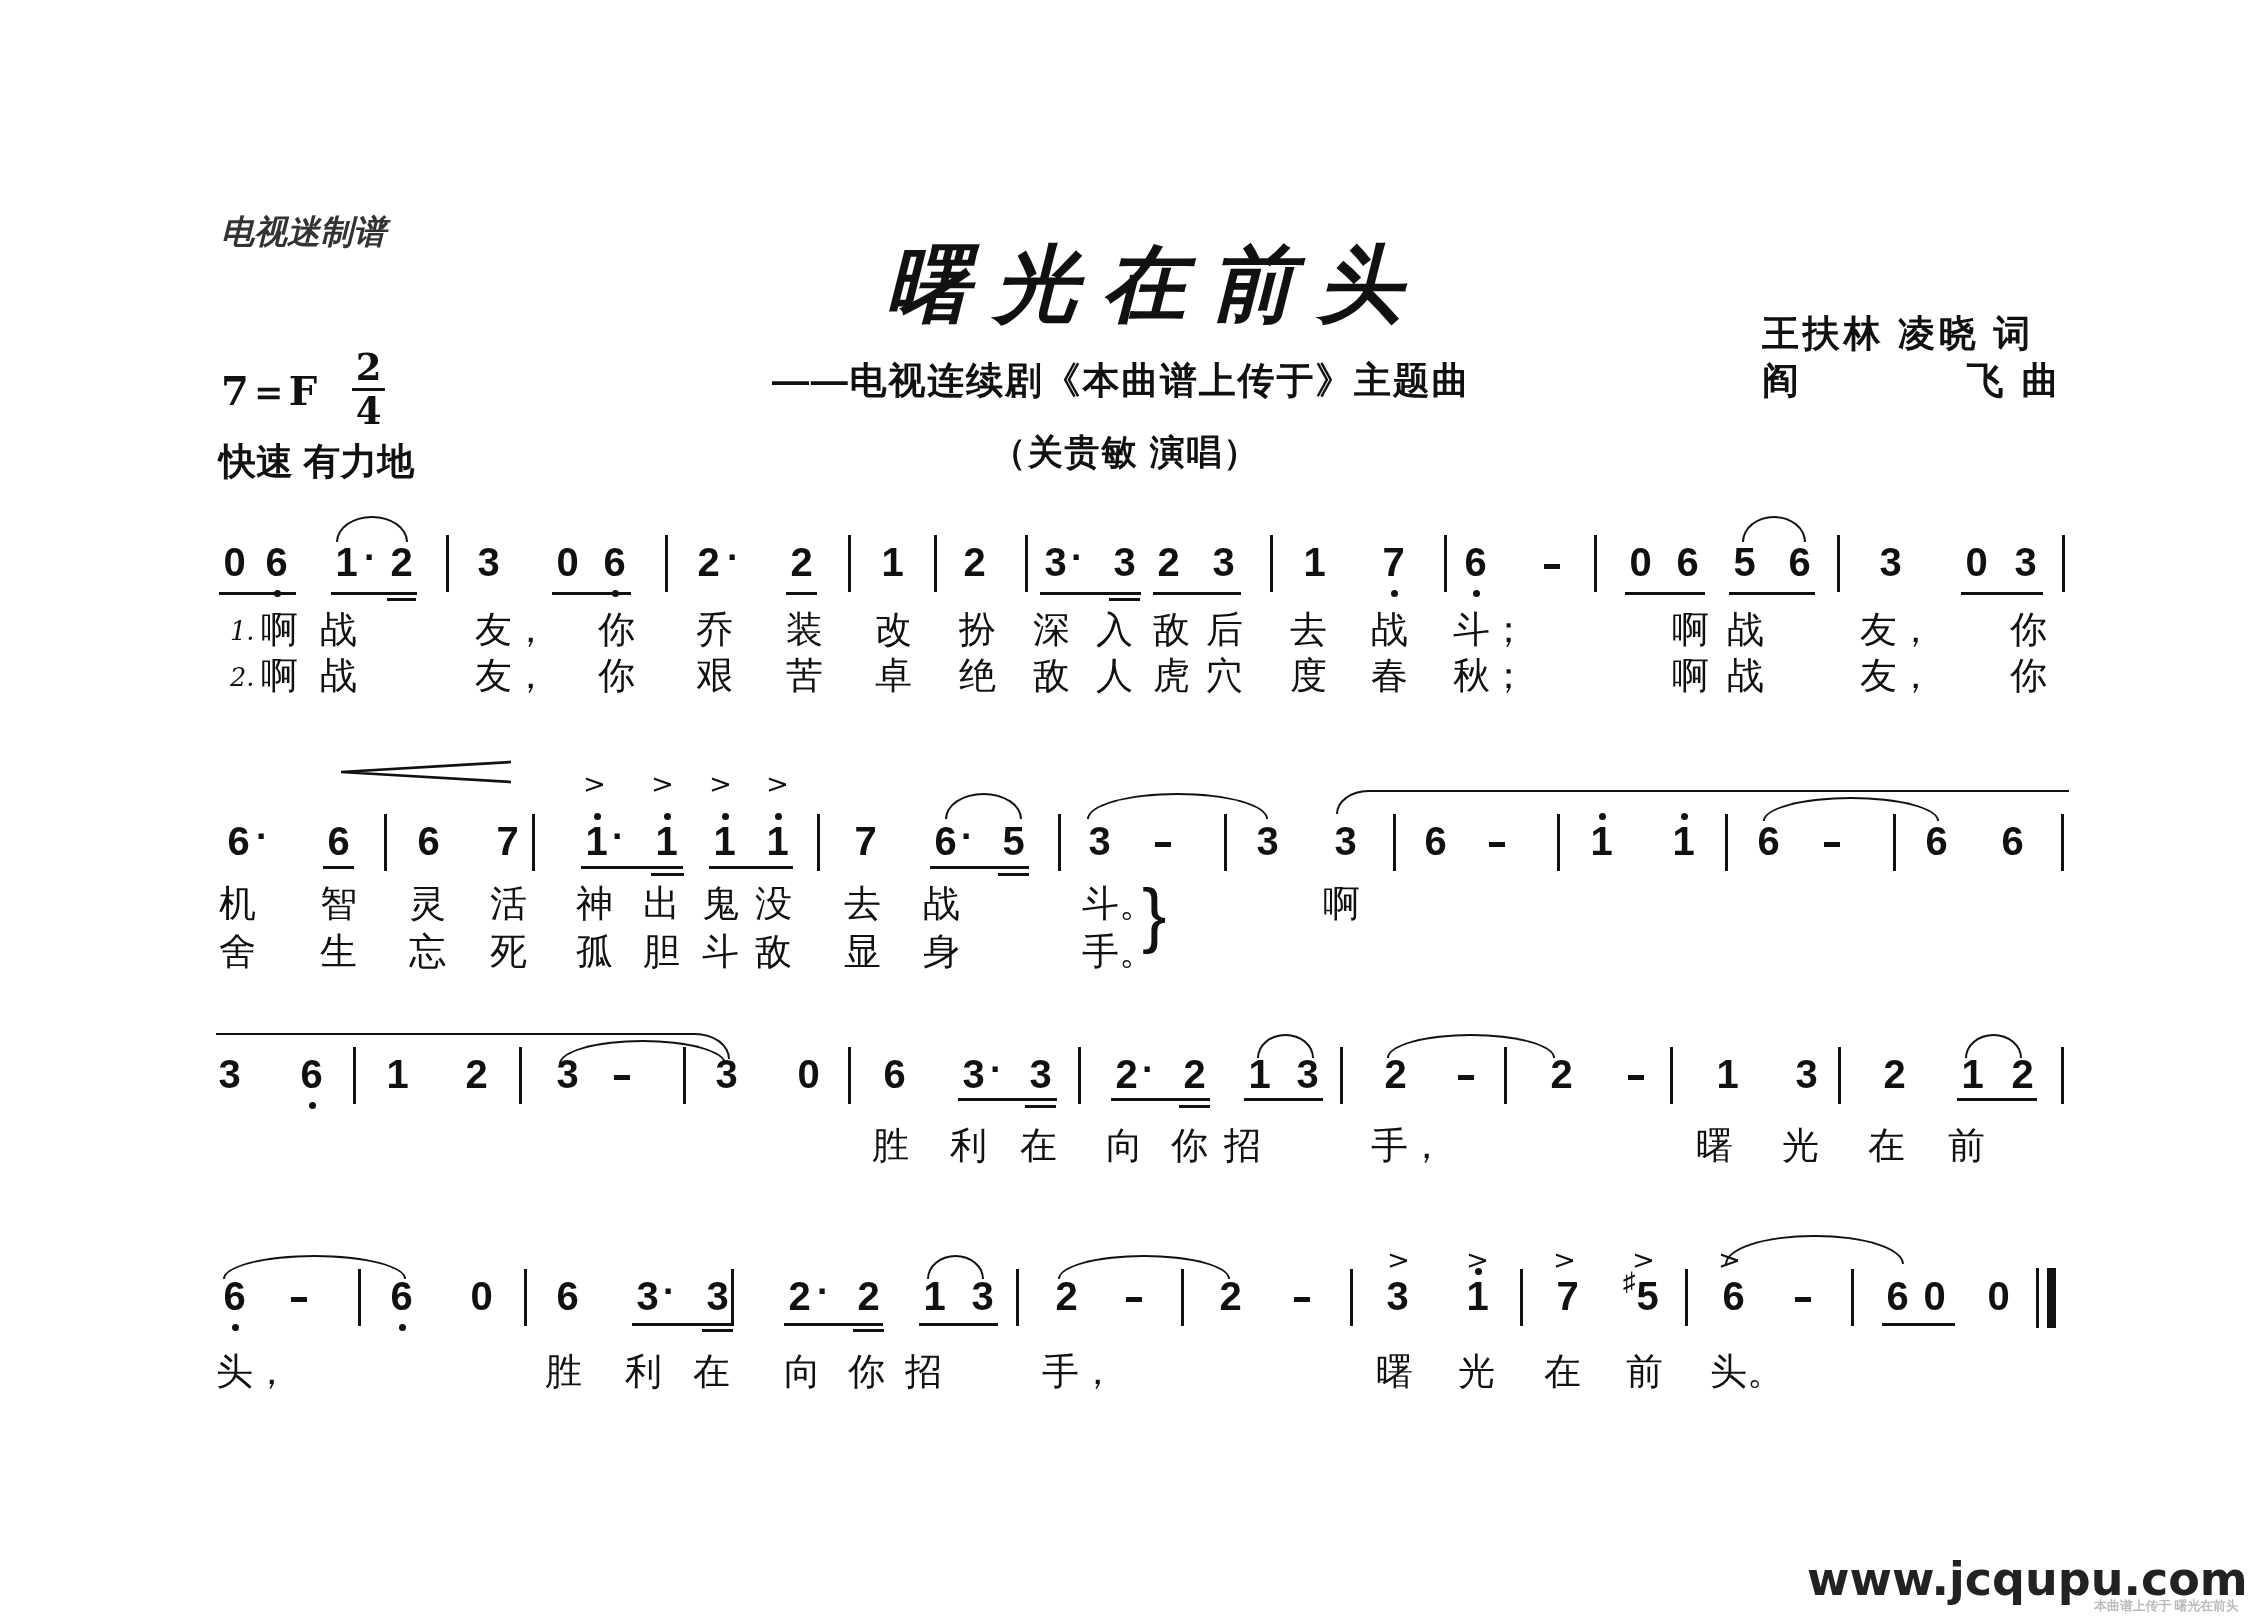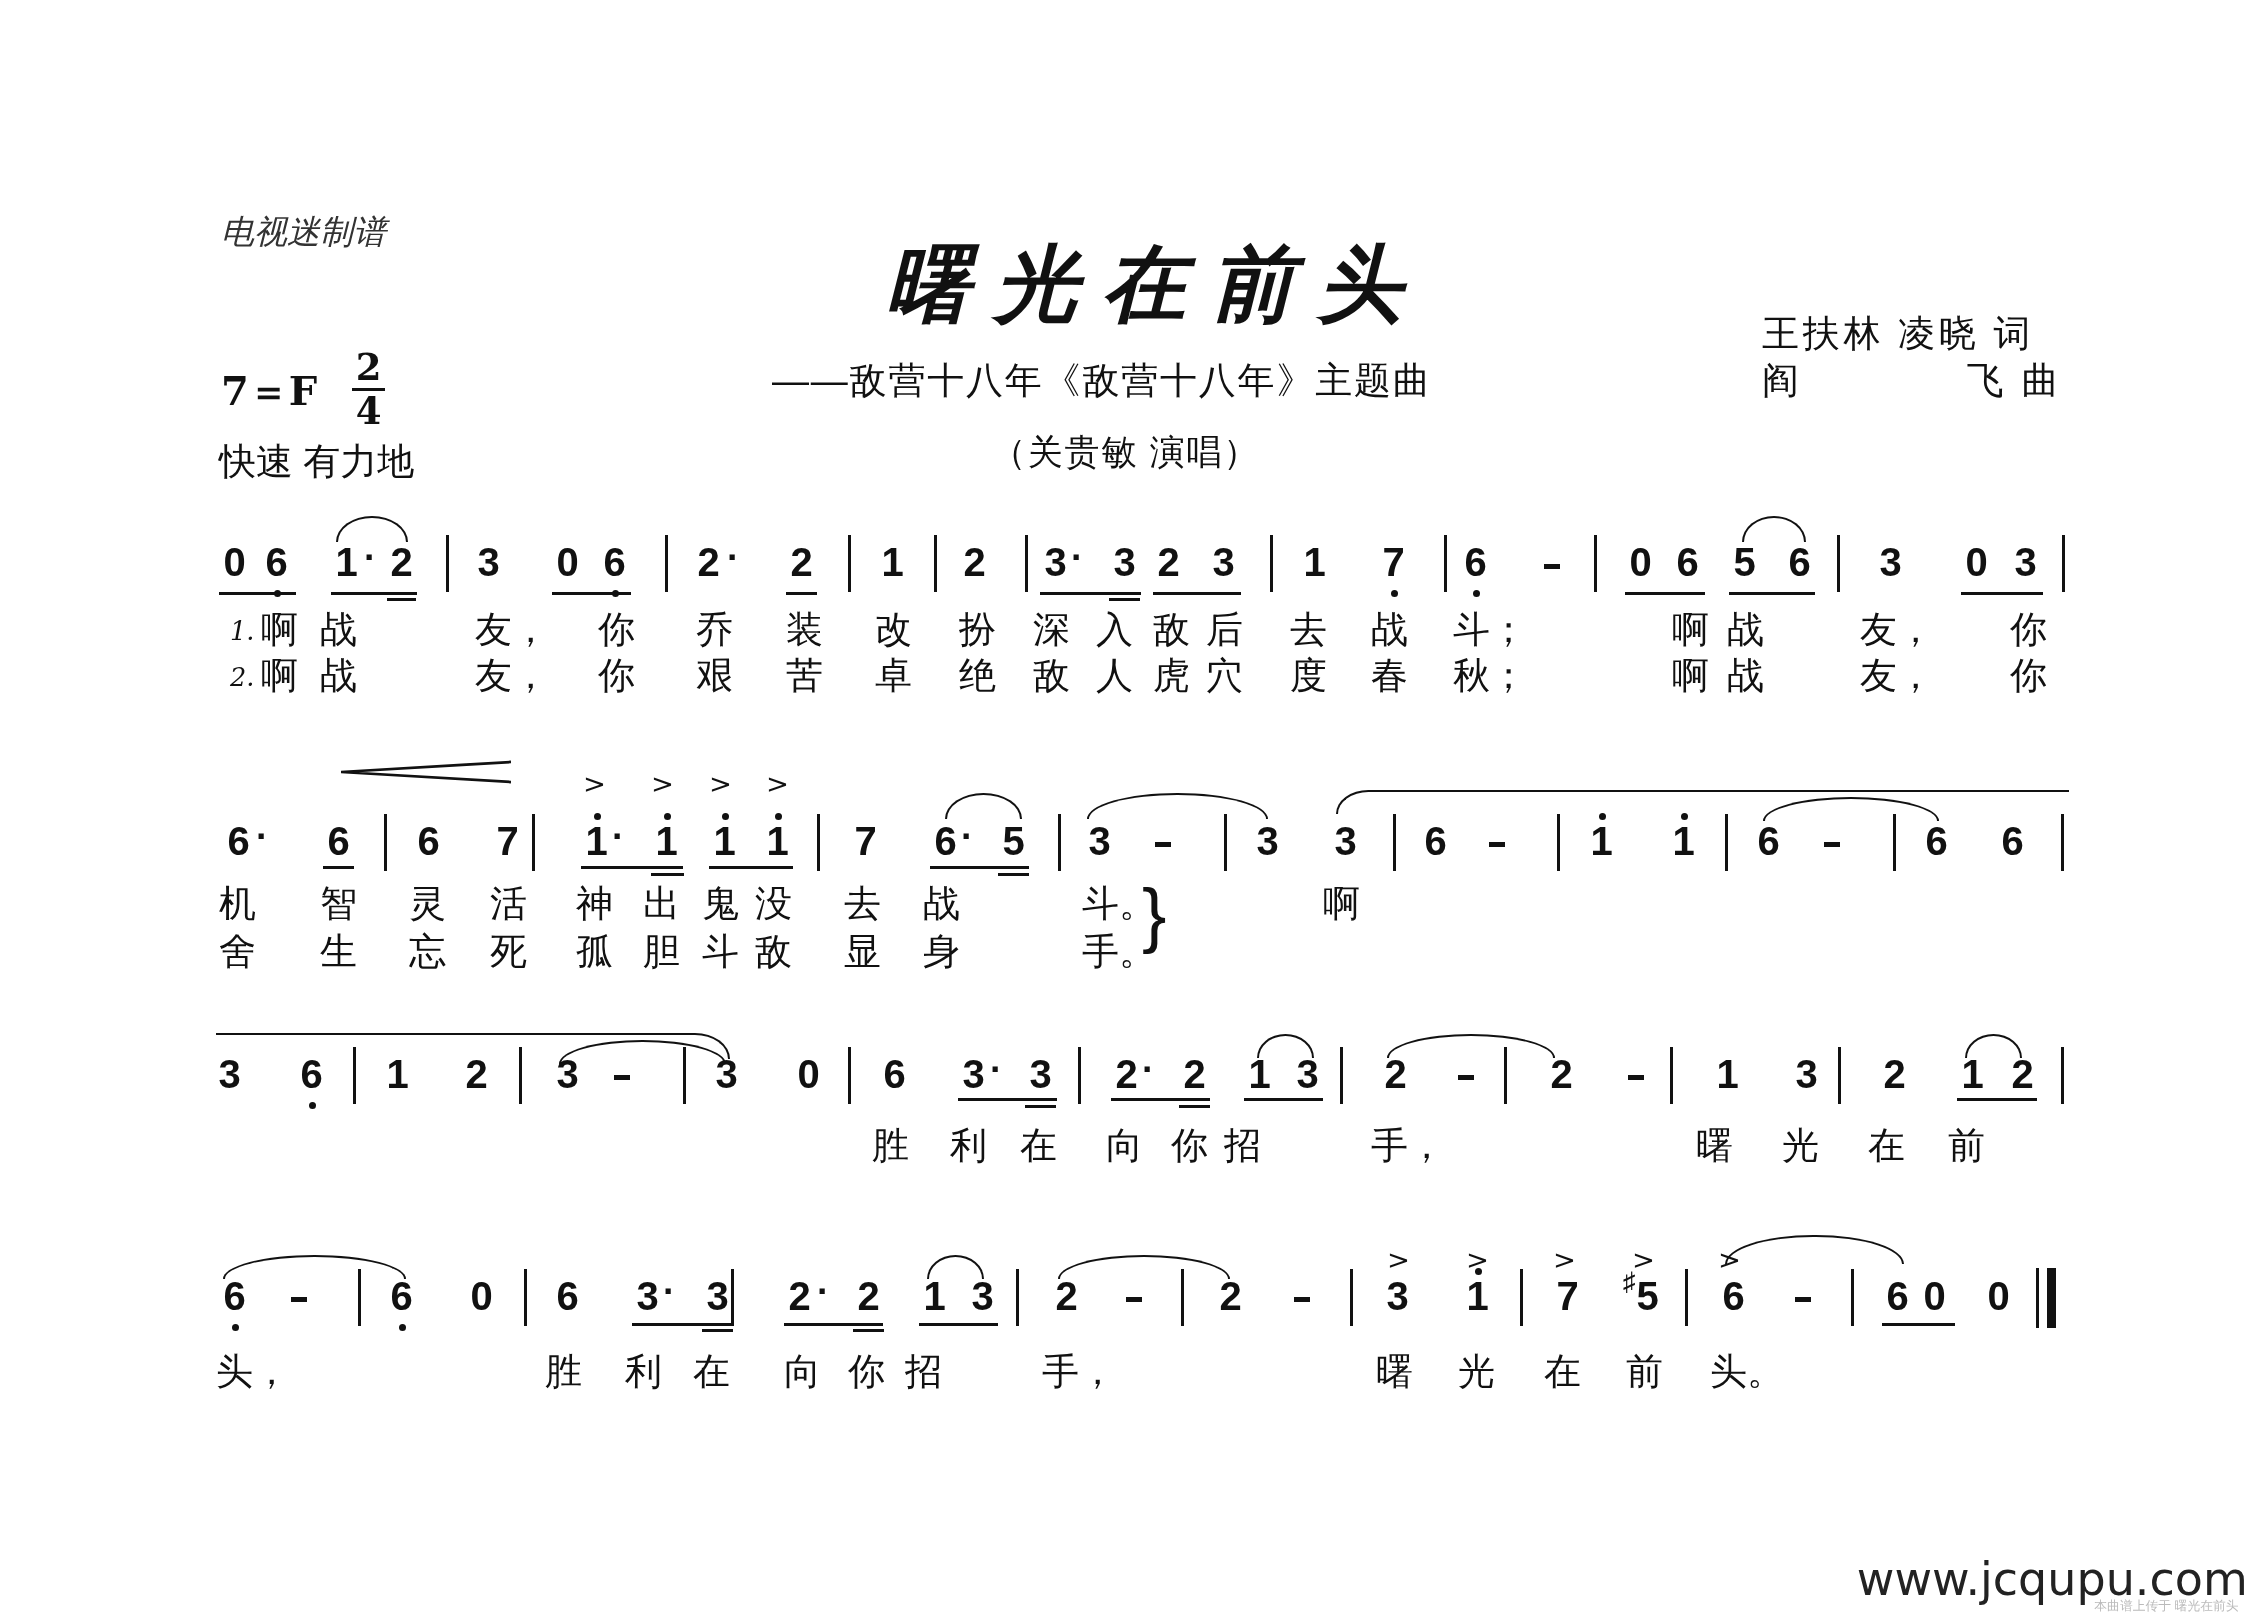--- a/index.html
+++ b/index.html
@@ -1,18 +1,18 @@
 <!DOCTYPE html>
 <html style="font-size:14.6px"><head>
 <meta charset="utf-8">
 <style>
   html, body { margin: 0; padding: 0; background: #ffffff; }
   body { width: 2266px; height: 1619px; position: relative; overflow: hidden;
          font-family: "Liberation Sans", "DejaVu Sans", sans-serif; color: #111; }
-  .abs { position: absolute; }
+  .abs { position: absolute; font-weight: bold; }
   .maker { left: 221px; top: 210px; font-size: 33px; font-style: italic; color: #333; }
   .title { left: 886px; top: 228px; font-size: 84px; font-weight: bold; font-style: italic;
            font-family: "DejaVu Serif", serif; letter-spacing: 24px; }
   .subtitle { left: 772px; top: 356px; font-size: 37px; letter-spacing: 1.8px; }
   .singer { left: 991px; top: 429px; font-size: 35px; letter-spacing: 1.8px; }
   .credit { font-size: 37px; letter-spacing: 3.7px; }
   .credit.lyr { left: 1762px; top: 309px; }
   .credit.mus { left: 1762px; top: 356px; }
   .credit .spacer { display: inline-block; width: 164px; }
   .key { left: 221px; top: 364px; font-size: 40px; font-weight: bold; font-family: "DejaVu Serif", serif; }
@@ -46,21 +46,21 @@
   .brace { position: absolute; font-size: 73px; line-height: 73px; font-weight: 200; }
   .crescendo { position: absolute; }
   .watermark { right: 18.3px; bottom: 12.8px; font-size: 46px; color: #222; font-family: "DejaVu Sans", sans-serif; }
   .watermark-small { right: 27.4px; bottom: 3.7px; font-size: 12.8px; color: #bbb; }
 </style>
 </head>
 <body>
 
 <div class="abs maker">电视迷制谱</div>
 <div class="abs title">曙光在前头</div>
-<div class="abs subtitle">——敌营十八年《敌营十八年》主题曲</div>
+<div class="abs subtitle">——电视连续剧《本曲谱上传于》主题曲</div>
 <div class="abs singer">（关贵敏 演唱）</div>
 <div class="abs credit lyr">王扶林 凌晓 词</div>
 <div class="abs credit mus">
   <span>阎</span><span class="spacer"></span><span>飞 曲</span>
 </div>
 <div class="abs key">7＝F</div>
 <div class="abs timesig">
   <span>2</span>
   <span class="bar"></span>
   <span>4</span>

